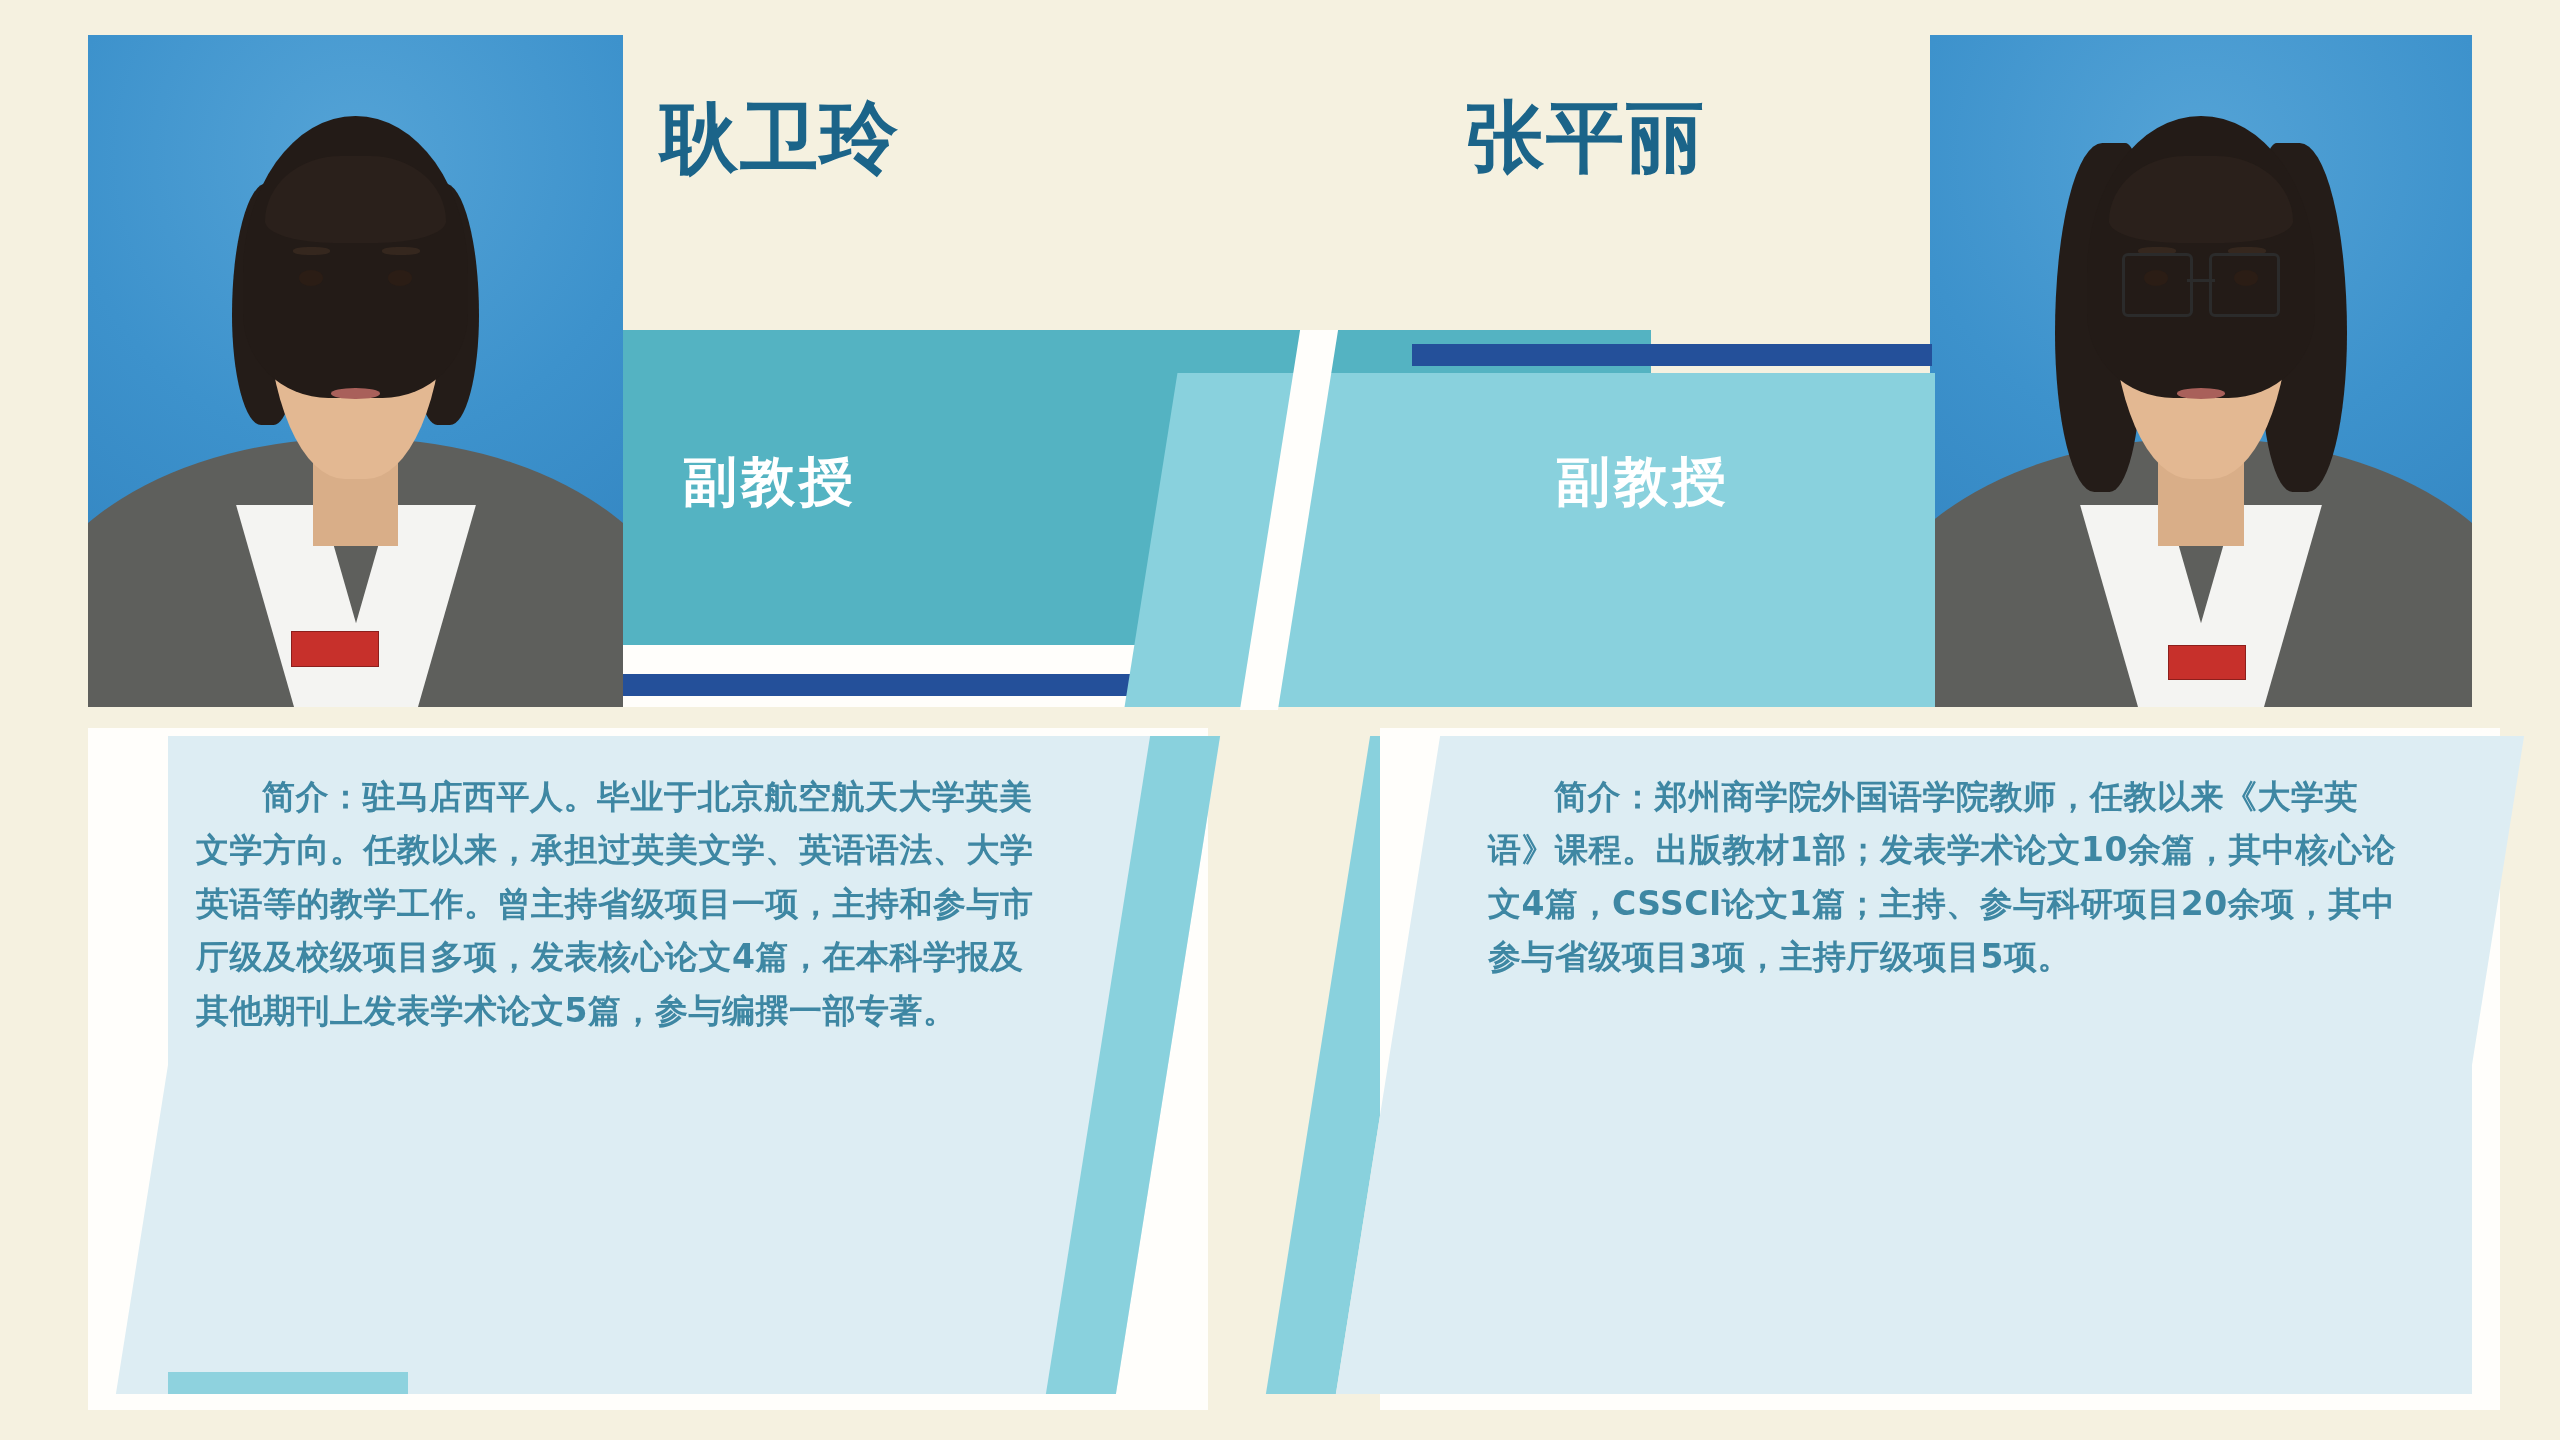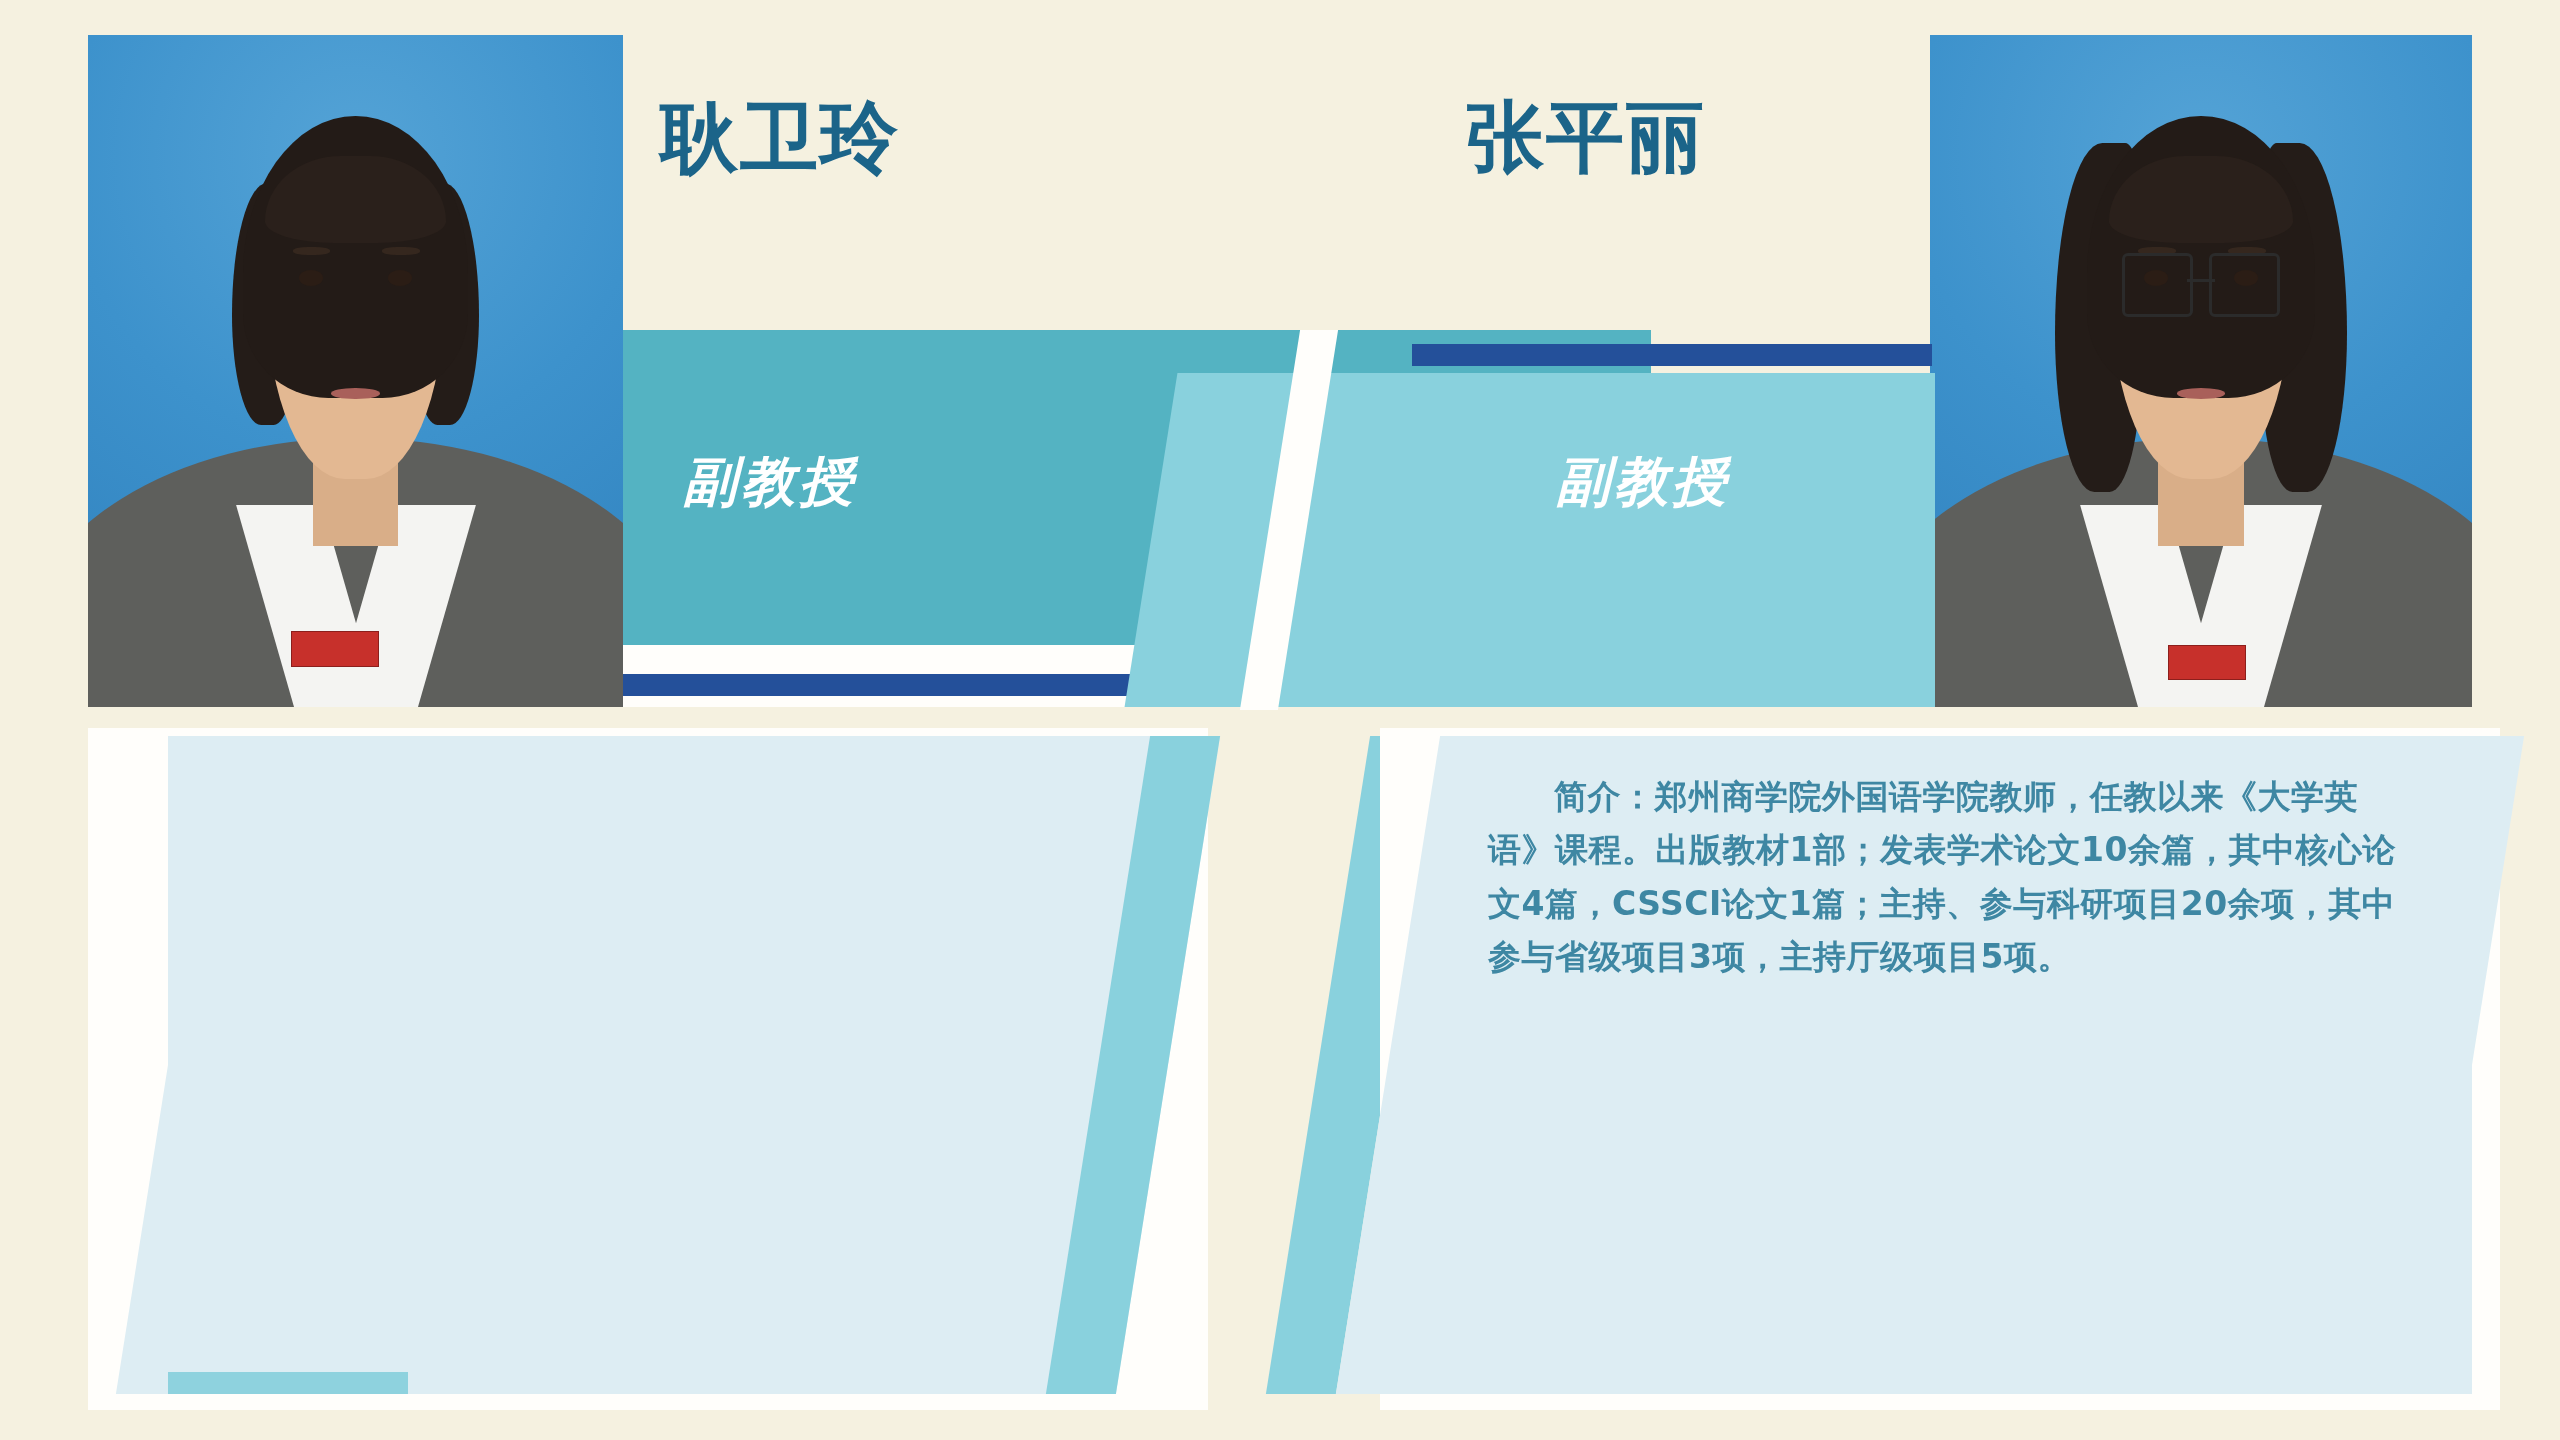--- a/index.html
+++ b/index.html
@@ -49,21 +49,21 @@
 
   
   .name{position:absolute;color:#1B6489;font-weight:bold;letter-spacing:2px;
         font-size:78px;line-height:1;white-space:nowrap;}
 
   
   .teal-dark{position:absolute;background:#54B3C2;}
   .teal-light{position:absolute;background:#89D1DD;}
   .bluebar{position:absolute;background:#24509A;}
   .title{position:absolute;color:#FFFFFF;font-weight:bold;font-size:54px;
-         letter-spacing:4px;line-height:1;white-space:nowrap;font-style:italic;}
+         letter-spacing:4px;line-height:1;white-space:nowrap;}
 
   
   .card{position:absolute;background:#DDEDF3;}
   .card-text{position:absolute;color:#3E87A3;font-weight:bold;font-size:33px;
              line-height:1.62;letter-spacing:0.5px;text-indent:2em;
              white-space:pre-wrap;}
   .tab{position:absolute;background:#8ED2DE;}
 
   
   .skew{position:absolute;transform:skewX(-9deg);}
@@ -101,20 +101,21 @@
 
   <div class="title" style="left:683px;top:455px;">副教授</div>
 
   <div class="white-plate" style="left:88px;top:728px;width:1120px;height:682px;"></div>
 
   <div class="card skew" style="left:168px;top:736px;width:1000px;height:658px;"></div>
   <div class="card" style="left:168px;top:736px;width:900px;height:658px;"></div>
 
   <div class="tab" style="left:168px;top:1372px;width:240px;height:22px;"></div>
 
+  <div class="card-text" style="left:196px;top:770px;width:860px;">简介：驻马店西平人。毕业于北京航空航天大学英美文学方向。任教以来，承担过英美文学、英语语法、大学英语等的教学工作。曾主持省级项目一项，主持和参与市厅级及校级项目多项，发表核心论文4篇，在本科学报及其他期刊上发表学术论文5篇，参与编撰一部专著。</div>
 
   <div class="teal-light skew" style="left:1151px;top:373px;width:310px;height:334px;"></div>
   <div class="white-plate skew" style="left:1270px;top:330px;width:38px;height:380px;"></div>
 
   <div class="teal-light skew" style="left:1098px;top:736px;width:70px;height:658px;"></div>
   <div class="teal-light skew" style="left:1318px;top:736px;width:70px;height:658px;"></div>
 
   <div class="photo" style="left:1930px;top:35px;width:542px;height:672px;">
     <div class="bg"></div>
     <div class="shoulders"></div>

